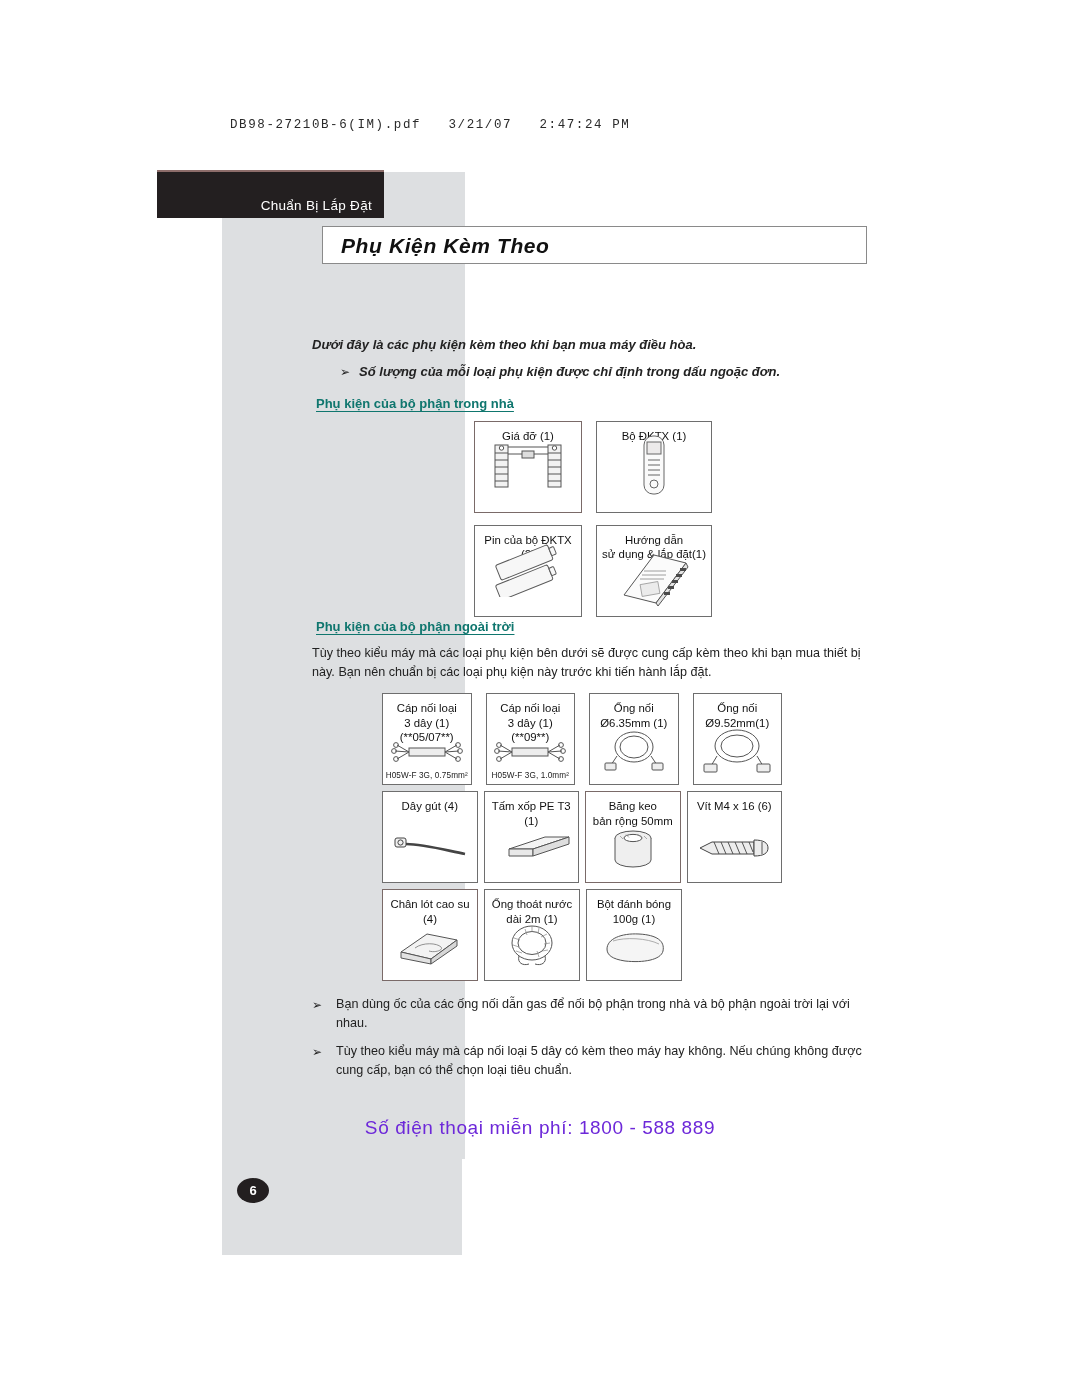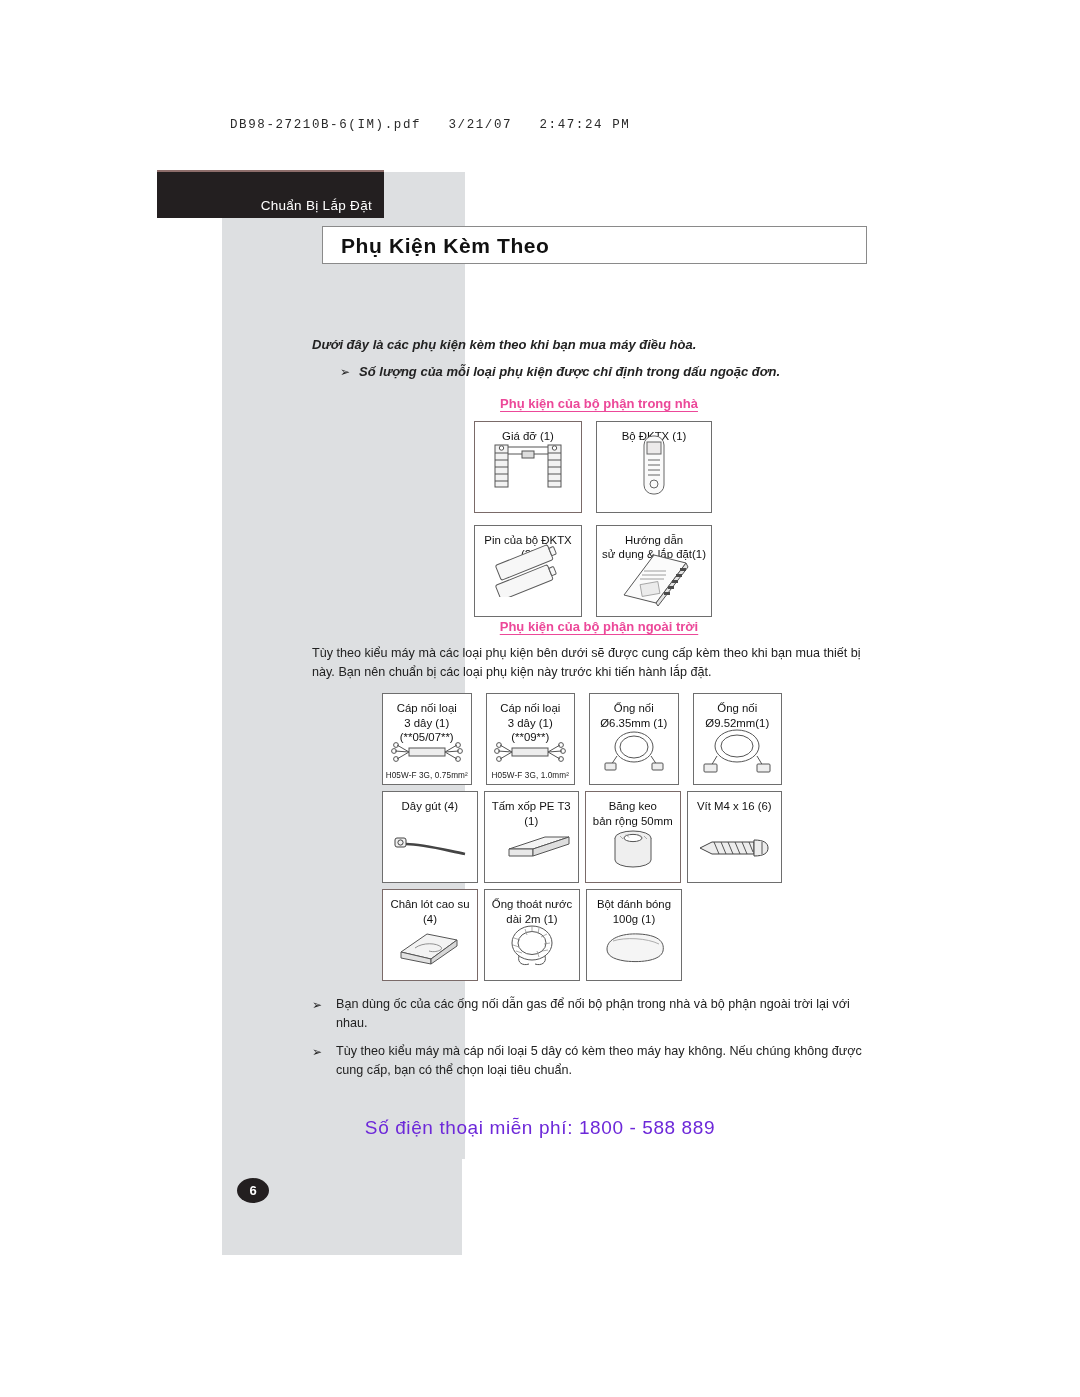--- a/index.html
+++ b/index.html
@@ -32,33 +32,33 @@
     color:#ffffff;font-size:13.5px;letter-spacing:.3px;
   }
 
   
   .title-bar{
     position:absolute;left:322px;top:226px;width:543px;height:36px;
     background:#ffffff;border:1px solid #8a8a8a;
   }
   .title-bar-text{
     position:absolute;left:18px;top:7px;
-    font-size:21px;font-weight:bold;letter-spacing:.6px;color:#111;
+    font-size:21px;font-weight:bold;letter-spacing:.6px;color:#111;font-style:italic;
   }
 
   
   .content{position:absolute;left:312px;top:336px;width:570px;}
 
   .lead{font-size:13px;font-style:italic;font-weight:bold;color:#222;margin:0 0 8px 0;line-height:1.45;}
   .lead-bullet{font-size:13px;font-style:italic;font-weight:bold;color:#222;margin:0 0 14px 28px;line-height:1.45;display:flex;gap:9px;}
   .arrow{font-size:12px;font-style:normal;font-weight:normal;line-height:1.5;}
 
   .subhead{
-    font-size:13px;font-weight:bold;color:#ec4899;
-    text-decoration:underline;text-underline-offset:3px;margin:0 0 10px 4px;text-align:center;
+    font-size:13px;font-weight:bold;color:#0f766e;
+    text-decoration:underline;text-underline-offset:3px;margin:0 0 10px 4px;
   }
   .para{font-size:12.6px;color:#222;line-height:1.5;margin:0 0 12px 0;}
   .acc{
     box-sizing:border-box;border:1px solid #6e6e6e;background:#fff;
     position:relative;
   }
   .acc.tinted{border-color:#7a6a68;}
   .acc-label{
     text-align:center;font-size:11.4px;color:#111;line-height:1.25;
     padding:7px 4px 0 4px;white-space:pre-line;

